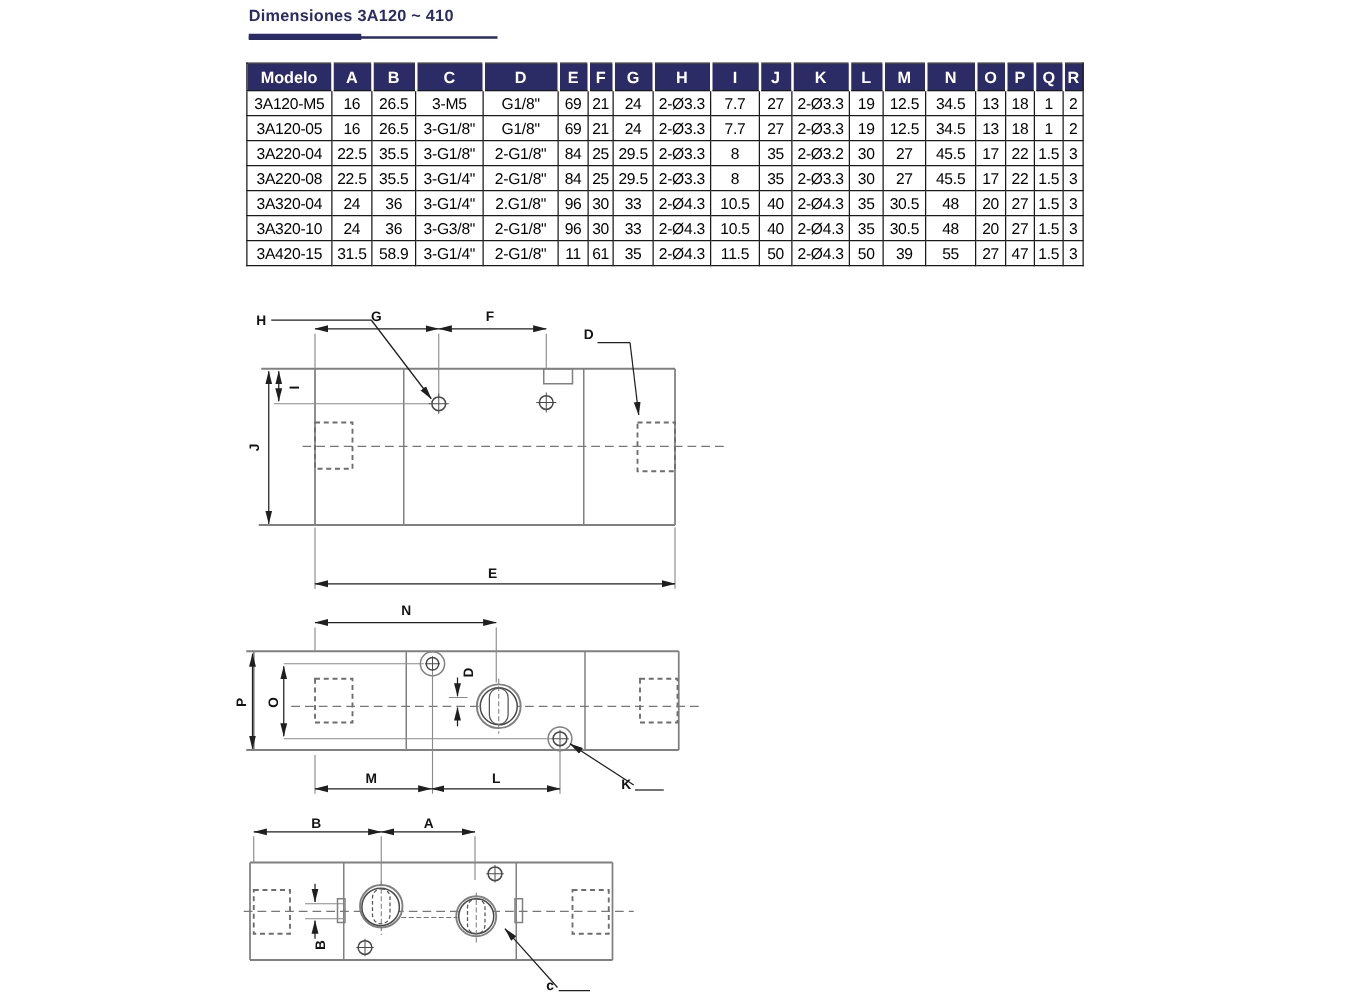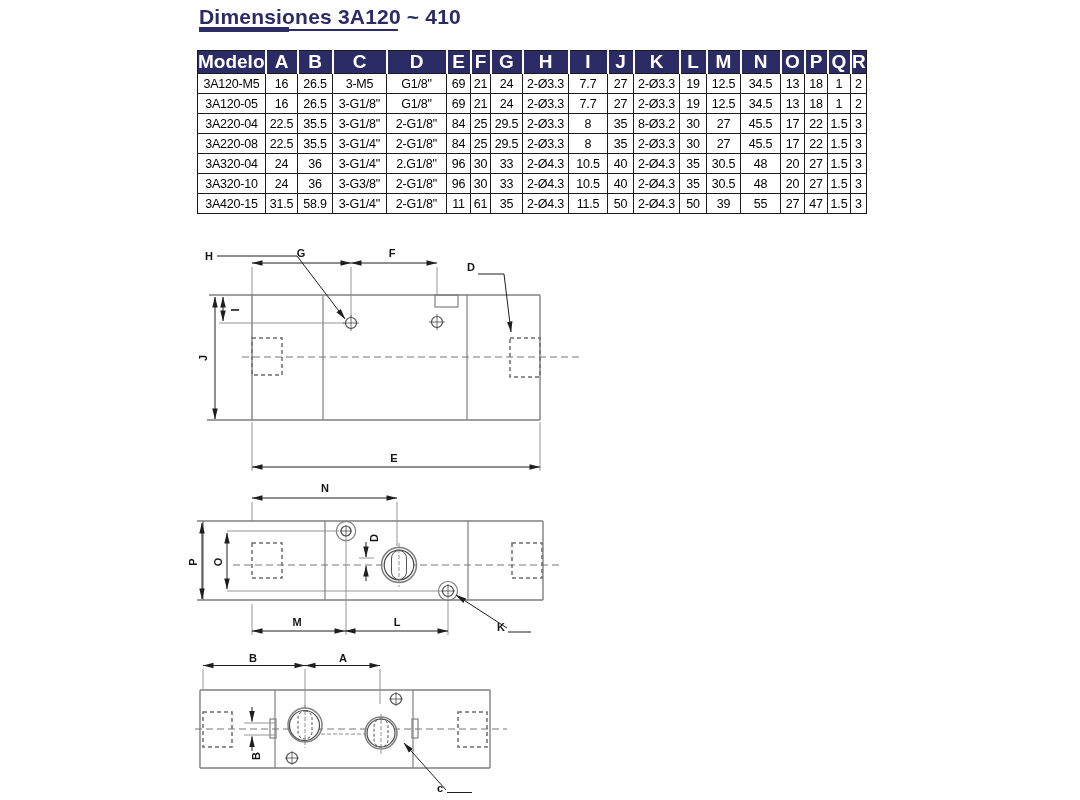--- a/index.html
+++ b/index.html
@@ -3,32 +3,32 @@
 <meta charset="utf-8">
 <style>
   html,body{margin:0;padding:0;}
   body{
     width:1080px;height:800px;position:relative;background:#ffffff;
     font-family:"Liberation Sans",sans-serif;overflow:hidden;
   }
   
   .page-title{
     position:absolute;left:199px;top:5px;
-    font-size:21px;font-weight:bold;color:#2b2b66;letter-spacing:.2px;
+    font-size:13px;font-weight:bold;color:#2b2b66;letter-spacing:.2px;
   }
   .title-rule-thin{position:absolute;left:199px;top:29px;width:199px;height:2px;background:#2b2b66;}
   .title-rule-thick{position:absolute;left:199px;top:27px;width:90px;height:4.5px;background:#2b2b66;}
   
   .dim-table{
     position:absolute;left:197px;top:50px;
     border-collapse:collapse;table-layout:fixed;
     border:1.5px solid #1a1a1a;
   }
   .dim-table th{
-    background:#2b2b66;color:#ffffff;font-size:19px;font-weight:bold;
+    background:#2b2b66;color:#ffffff;font-size:13px;font-weight:bold;
     height:21px;padding:0;text-align:center;border-bottom:1.5px solid #1a1a1a;
   }
   .dim-table th + th{border-left:2px solid #ffffff;}
   .dim-table td{
     border:1px solid #1a1a1a;background:#ffffff;color:#000;
     font-size:12.5px;height:19px;padding:0 1px;text-align:center;
     letter-spacing:-0.2px;white-space:nowrap;
   }
   
   .drawing{position:absolute;overflow:visible;}
@@ -152,21 +152,21 @@
         <td>22.5</td>
         <td>35.5</td>
         <td>3-G1/8"</td>
         <td>2-G1/8"</td>
         <td>84</td>
         <td>25</td>
         <td>29.5</td>
         <td>2-Ø3.3</td>
         <td>8</td>
         <td>35</td>
-        <td>8-Ø3.2</td>
+        <td>2-Ø3.2</td>
         <td>30</td>
         <td>27</td>
         <td>45.5</td>
         <td>17</td>
         <td>22</td>
         <td>1.5</td>
         <td>3</td>
       </tr>
       <tr>
         <td>3A220-08</td>

